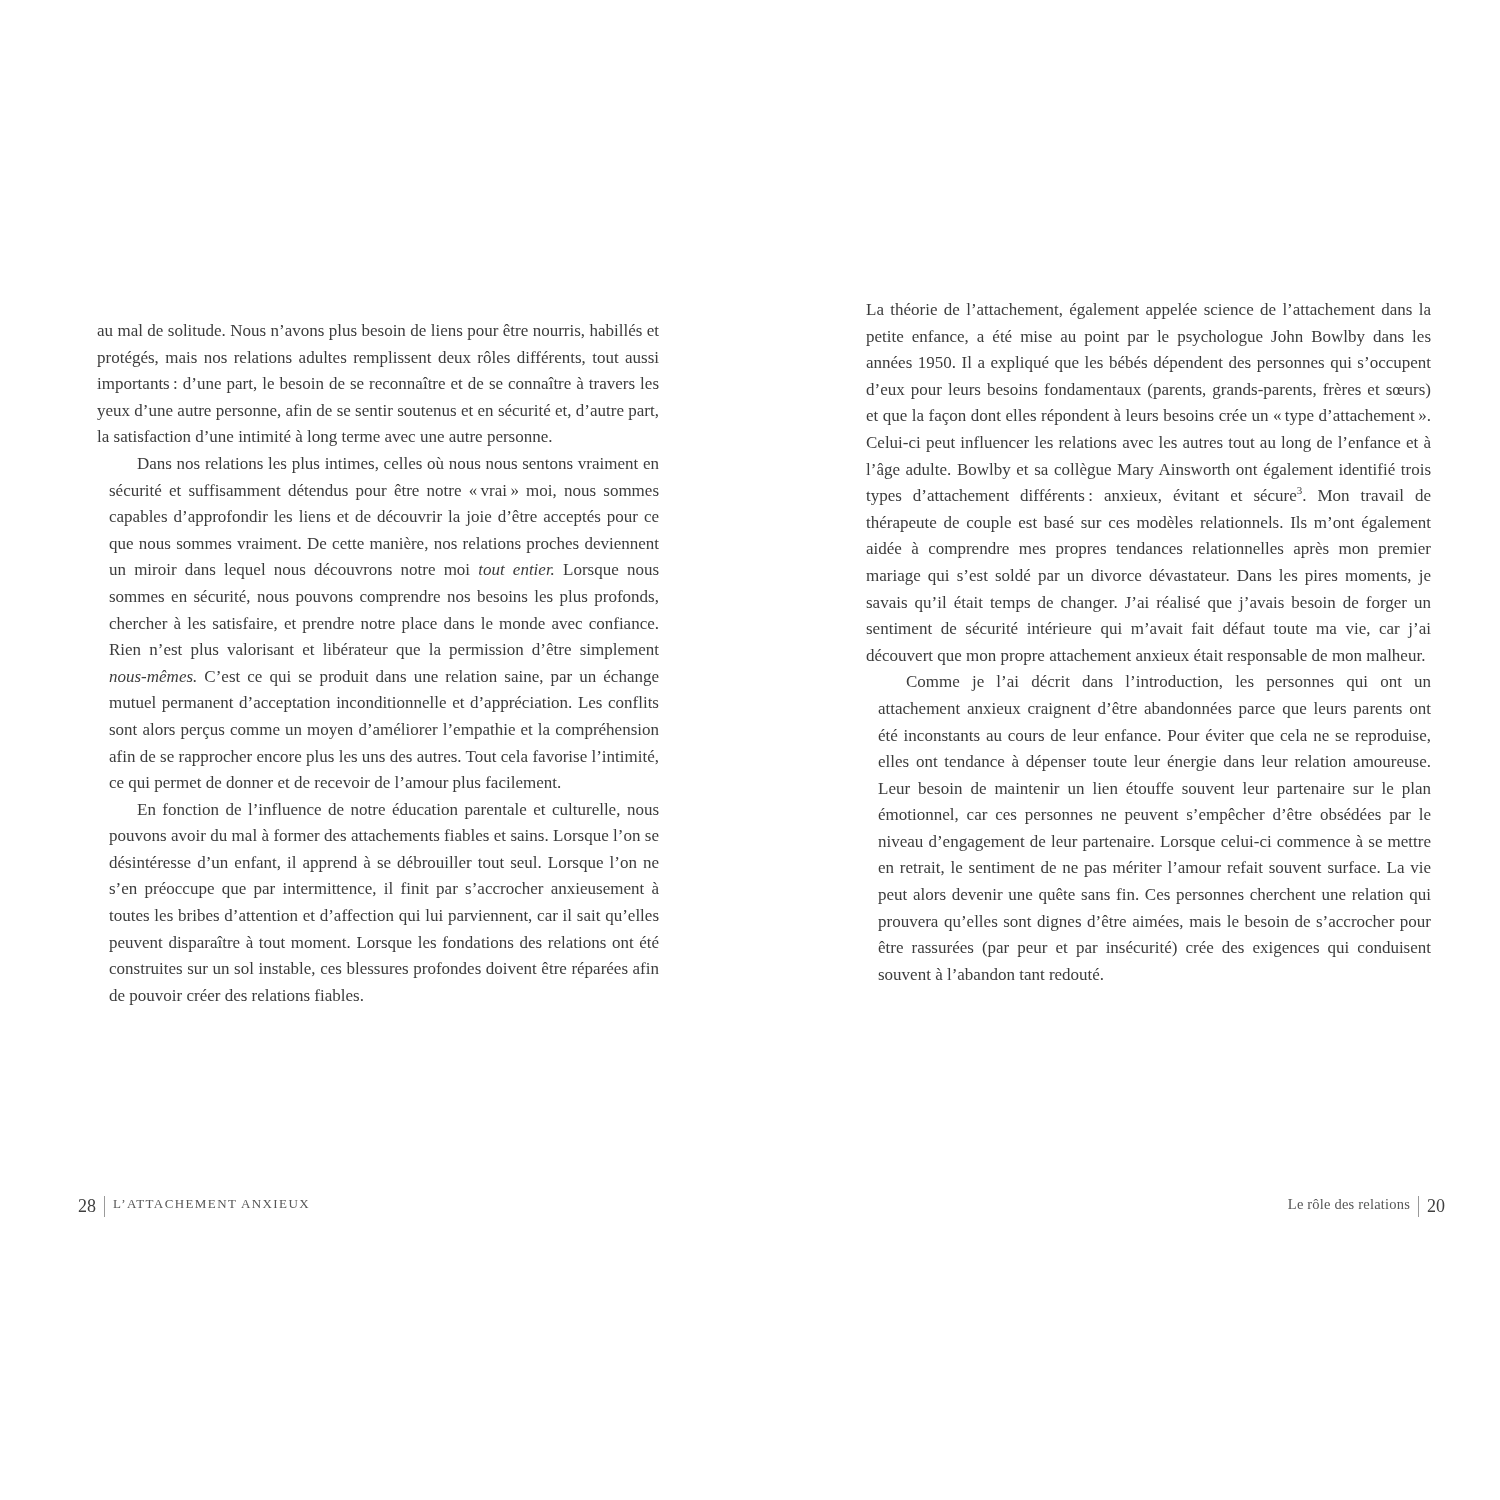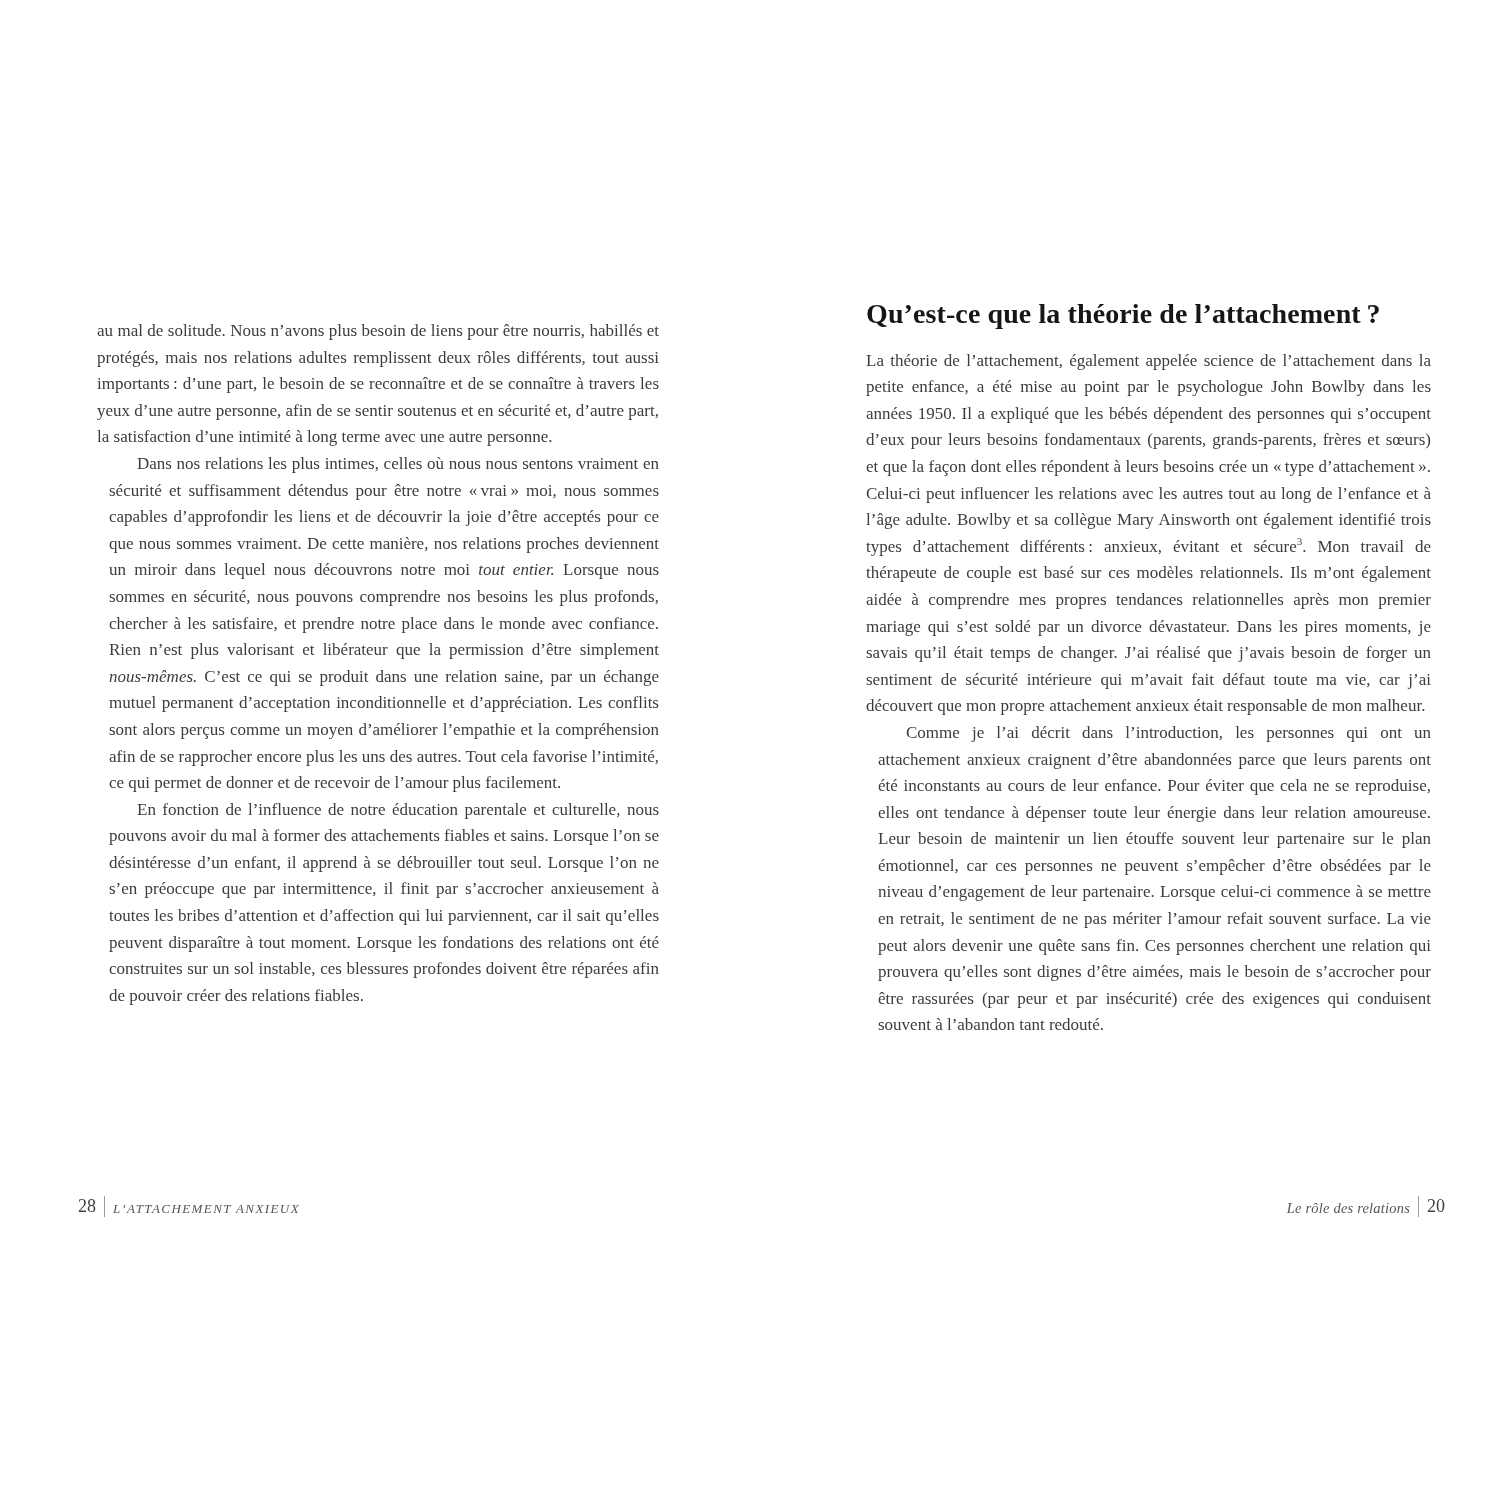--- a/index.html
+++ b/index.html
@@ -47,37 +47,36 @@
   .para sup.run-sup {
     font-size: 11px;
     line-height: 0;
     vertical-align: super;
   }
 
   .running-footer {
     position: absolute;
     top: 1196px;
     display: flex;
-    align-items: flex-end;
+    align-items: flex-start;
     gap: 8px;
   }
   .footer-left  { left: 78px; }
   .footer-right { right: 55px; }
   .page-number {
     font-size: 18px;
     color: var(--footer-number, #3f3f3f);
   }
   .footer-divider {
     width: 1px;
     height: 21px;
     background: var(--footer-divider, #9a9a9a);
   }
   .footer-title {
     color: var(--footer-text, #555555);
-    font-style: italic;
   }
   .footer-title.caps {
     font-size: 13px;
     letter-spacing: 1.4px;
   }
   .footer-title.lower {
     font-size: 14.5px;
     letter-spacing: 0.2px;
   }
 </style>
@@ -95,21 +94,20 @@
 
     <footer class="running-footer footer-left">
       <span class="page-number">28</span>
       <span class="footer-divider"></span>
       <span class="footer-title caps">L’ATTACHEMENT ANXIEUX</span>
     </footer>
   </section>
 
   <section class="page page-right">
     <div class="text-column col-right-pos">
-      <h1 class="section-heading">Qu’est-ce que la théorie de l’attachement ?</h1>
       <div>
           <p class="para"><span class="run-normal">La théorie de l’attachement, également appelée science de l’attachement dans la petite enfance, a été mise au point par le psychologue John Bowlby dans les années 1950. Il a expliqué que les bébés dépendent des personnes qui s’occupent d’eux pour leurs besoins fondamentaux (parents, grands-parents, frères et sœurs) et que la façon dont elles répondent à leurs besoins crée un « type d’attachement ». Celui-ci peut influencer les relations avec les autres tout au long de l’enfance et à l’âge adulte. Bowlby et sa collègue Mary Ainsworth ont également identifié trois types d’attachement différents : anxieux, évitant et sécure</span><sup class="run-sup">3</sup><span class="run-normal">. Mon travail de thérapeute de couple est basé sur ces modèles relationnels. Ils m’ont également aidée à comprendre mes propres tendances relationnelles après mon premier mariage qui s’est soldé par un divorce dévastateur. Dans les pires moments, je savais qu’il était temps de changer. J’ai réalisé que j’avais besoin de forger un sentiment de sécurité intérieure qui m’avait fait défaut toute ma vie, car j’ai découvert que mon propre attachement anxieux était responsable de mon malheur.</span></p>
           <p class="para indent"><span class="run-normal">Comme je l’ai décrit dans l’introduction, les personnes qui ont un attachement anxieux craignent d’être abandonnées parce que leurs parents ont été inconstants au cours de leur enfance. Pour éviter que cela ne se reproduise, elles ont tendance à dépenser toute leur énergie dans leur relation amoureuse. Leur besoin de maintenir un lien étouffe souvent leur partenaire sur le plan émotionnel, car ces personnes ne peuvent s’empêcher d’être obsédées par le niveau d’engagement de leur partenaire. Lorsque celui-ci commence à se mettre en retrait, le sentiment de ne pas mériter l’amour refait souvent surface. La vie peut alors devenir une quête sans fin. Ces personnes cherchent une relation qui prouvera qu’elles sont dignes d’être aimées, mais le besoin de s’accrocher pour être rassurées (par peur et par insécurité) crée des exigences qui conduisent souvent à l’abandon tant redouté.</span></p>
         </div>
     </div>
 
     <footer class="running-footer footer-right">
       <span class="footer-title lower">Le rôle des relations</span>
       <span class="footer-divider"></span>
       <span class="page-number">20</span>

